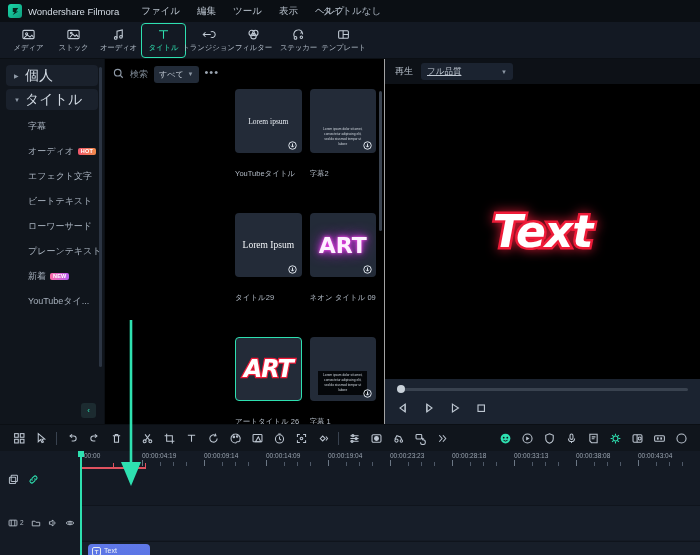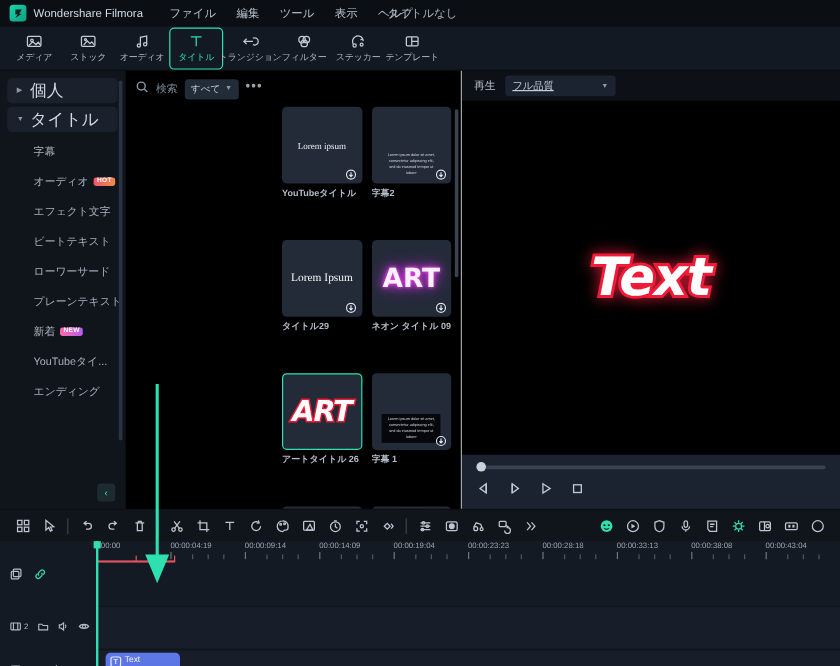--- a/index.html
+++ b/index.html
@@ -104,21 +104,21 @@
   .thumb {
     height: 64px; border-radius: 4px; background: #232b38; position: relative;
     display: flex; align-items: center; justify-content: center; overflow: hidden; margin-top: 28px;
   }
   .card.selected .thumb { border: 1.4px solid #2ee0b0; }
   .thumb .dl {
     position: absolute; right: 4px; bottom: 3px; width: 10px; height: 10px;
     display: flex; align-items: center; justify-content: center;
   }
   .thumb .dl svg { width: 9px; height: 9px; stroke: #dfe5ec; fill:none; stroke-width:1.3;}
-  .cap { font-size: 7.5px; color: #b3bcc7; margin-top: 3px; white-space: nowrap; overflow: hidden; font-weight: bold; }
+  .cap { font-size: 7.5px; color: #b3bcc7; margin-top: 16px; white-space: nowrap; overflow: hidden; }
   .t-lorem { font-size: 7.5px; color: #e8edf3; font-family: "Liberation Serif", serif; }
   .t-lorem2 { font-size: 9.5px; color: #f2f5f8; font-family: "Liberation Serif", serif; }
   .t-sub {
     font-size: 3.2px; color: #cfd6de; text-align: center; width: 74%;
     background: #05070a; padding: 2px 3px; line-height: 1.5; position: relative; top: 14px;
   }
   .t-sub.nobg { background: transparent; top: 16px; }
   .t-art-neon {
     font-size: 22px; font-weight: bold; color: #fdf0ff;
     font-family: "DejaVu Sans", sans-serif;
@@ -339,23 +339,20 @@
           </div>
         <div class="cat-item">
             <span>プレーンテキスト</span>
           </div>
         <div class="cat-item">
             <span>新着</span>
             <span class="badge new">NEW</span>
           </div>
         <div class="cat-item">
             <span>YouTubeタイ...</span>
-          </div>
-        <div class="cat-item">
-            <span>エンディング</span>
           </div>
       </div>
       <div class="cat-scroll"></div>
       <div class="collapse-btn">
         <span>‹</span>
       </div>
     </div>
 
     <div class="browser">
       <div class="searchrow">

